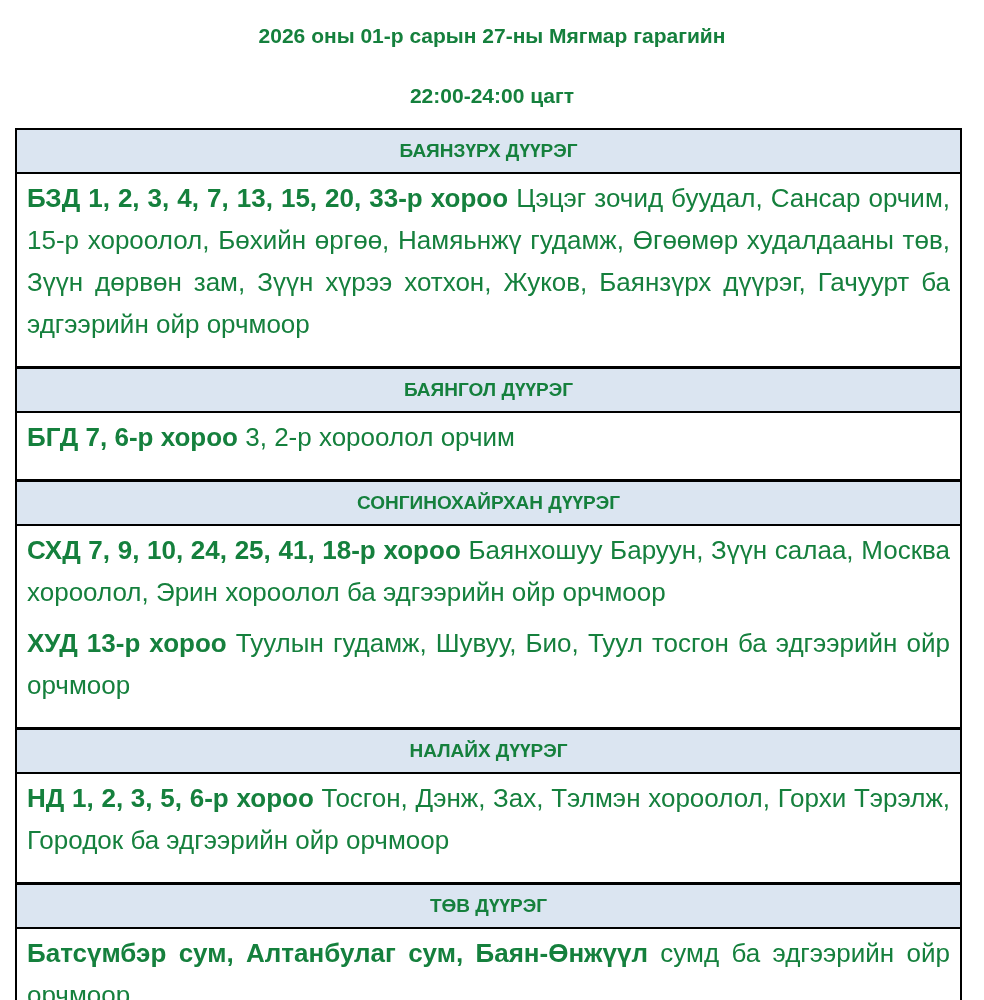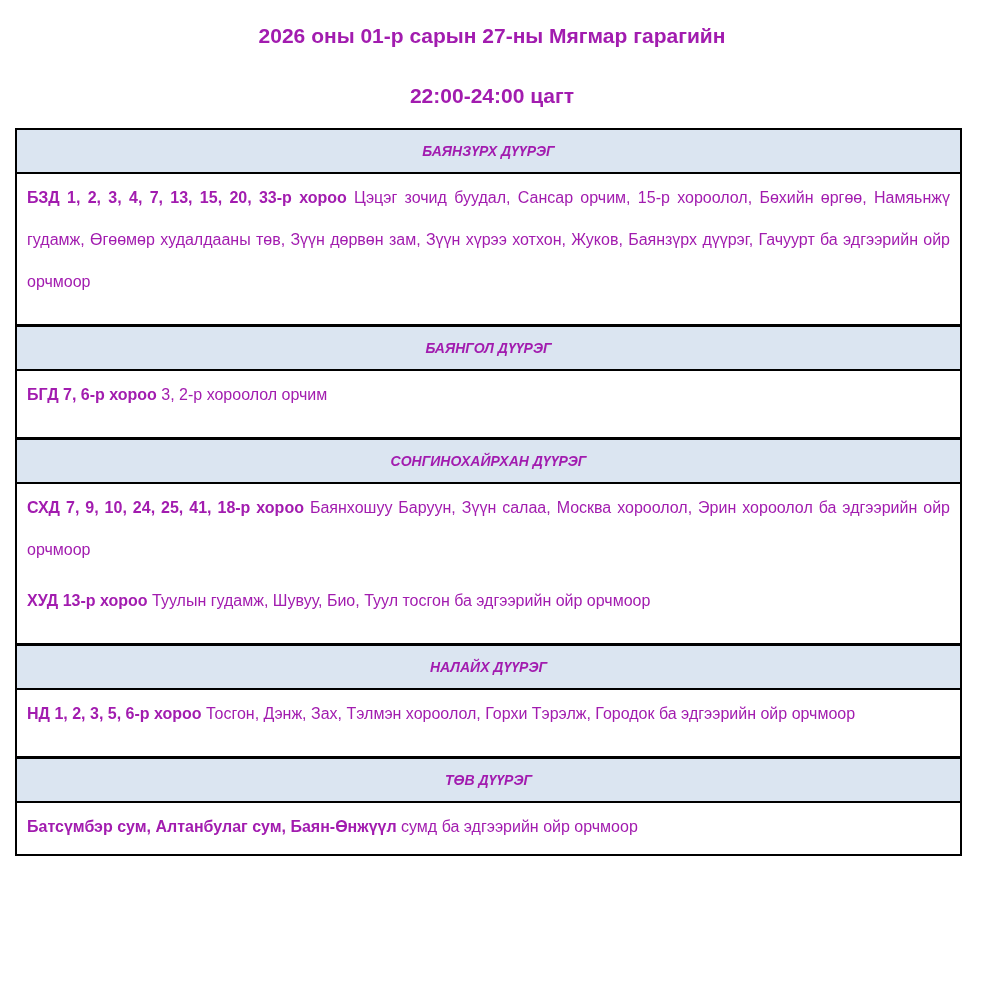--- a/index.html
+++ b/index.html
@@ -5,21 +5,21 @@
   html, body {
     margin: 0;
     padding: 0;
     background: #ffffff;
   }
   .page {
     width: 984px;
     height: 1000px;
     background: #ffffff;
     font-family: "Liberation Sans", sans-serif;
-    color: #a21caf;
+    color: #15803d;
     overflow: hidden;
     box-sizing: border-box;
   }
   .title {
     text-align: center;
     font-weight: bold;
     font-size: 21px;
     padding-top: 24px;
   }
   .title .t-line {
@@ -28,35 +28,34 @@
   .title .t-line + .t-line {
     margin-top: 36px;
   }
   .table {
     margin: 20px 22px 0 15px;
     border: 2px solid var(--border, #000000);
   }
   .section .hdr {
     background: var(--header-bg, #dbe5f1);
     font-weight: bold;
-    font-size: 14px;
+    font-size: 19px;
     text-align: center;
     height: 42px;
     display: flex;
     align-items: center;
     justify-content: center;
     border-bottom: 2px solid var(--border, #000000);
-    font-style: italic;
   }
   .section + .section .hdr {
     border-top: 3px solid var(--border, #000000);
     margin-top: 15px;
   }
   .section .bodycell {
-    font-size: 16px;
+    font-size: 26px;
     line-height: 42px;
     text-align: justify;
     padding: 3px 10px 6px 10px;
     background: #ffffff;
   }
   .section .bodycell .lead {
     font-weight: bold;
   }
 </style>
 </head>

